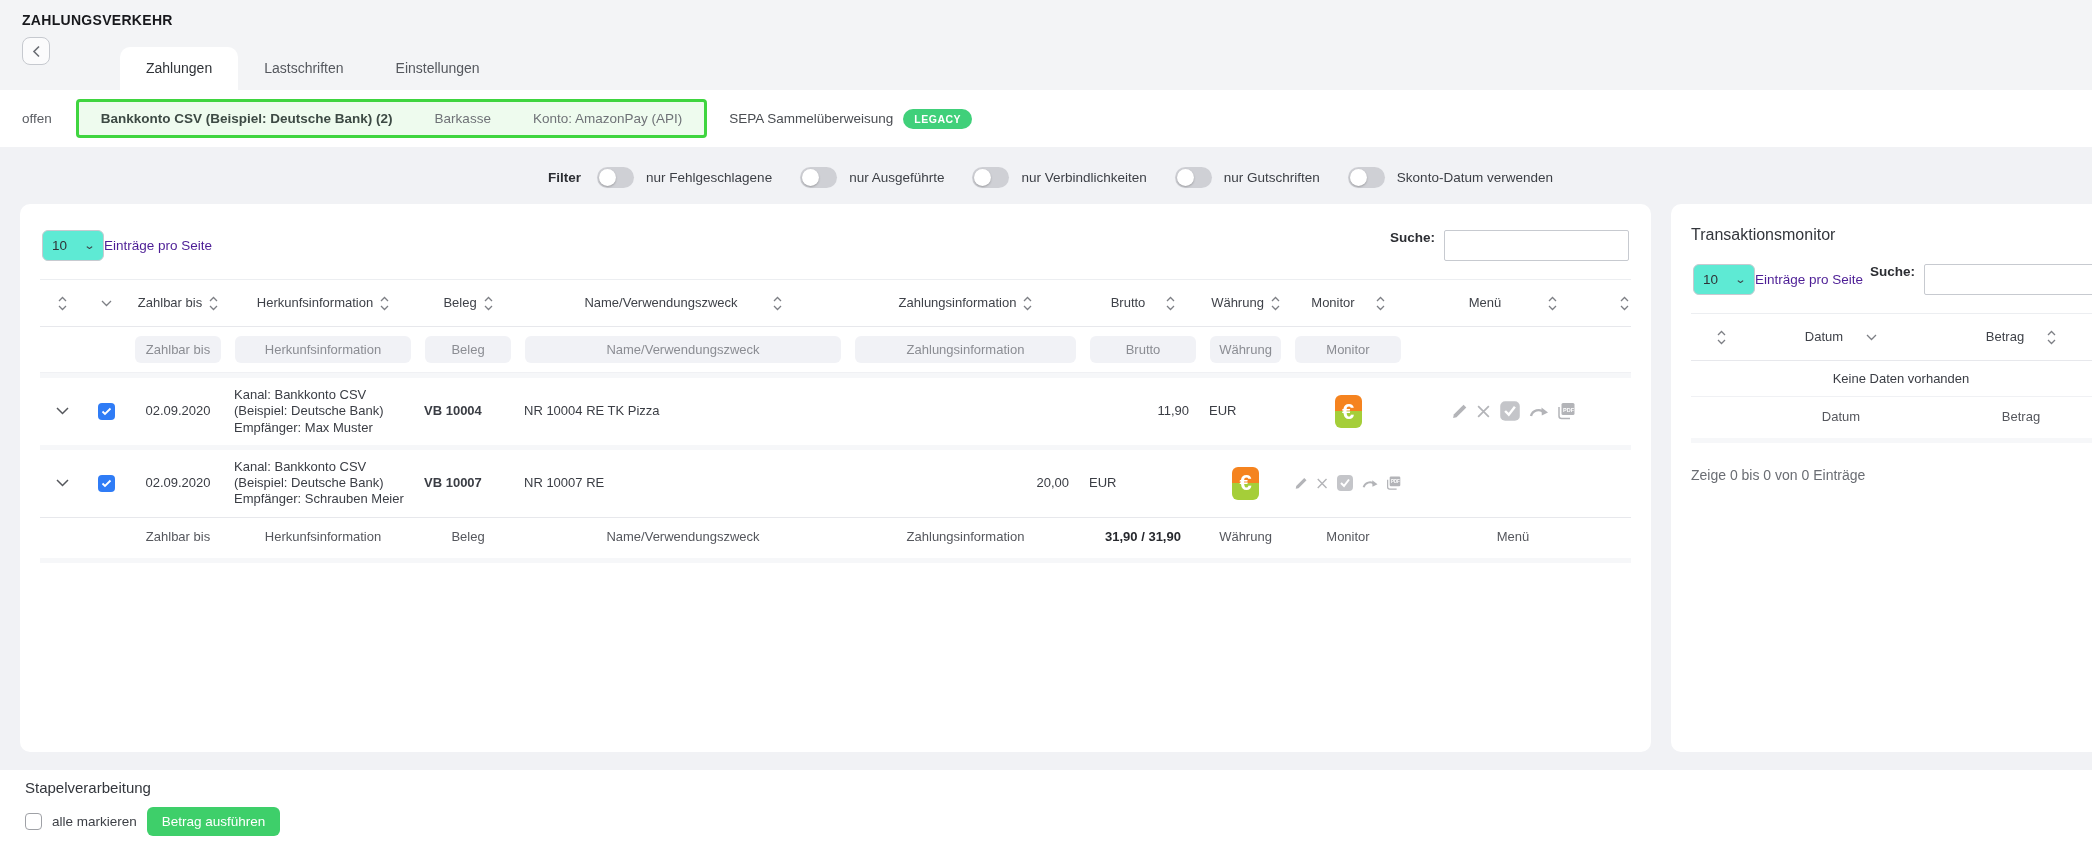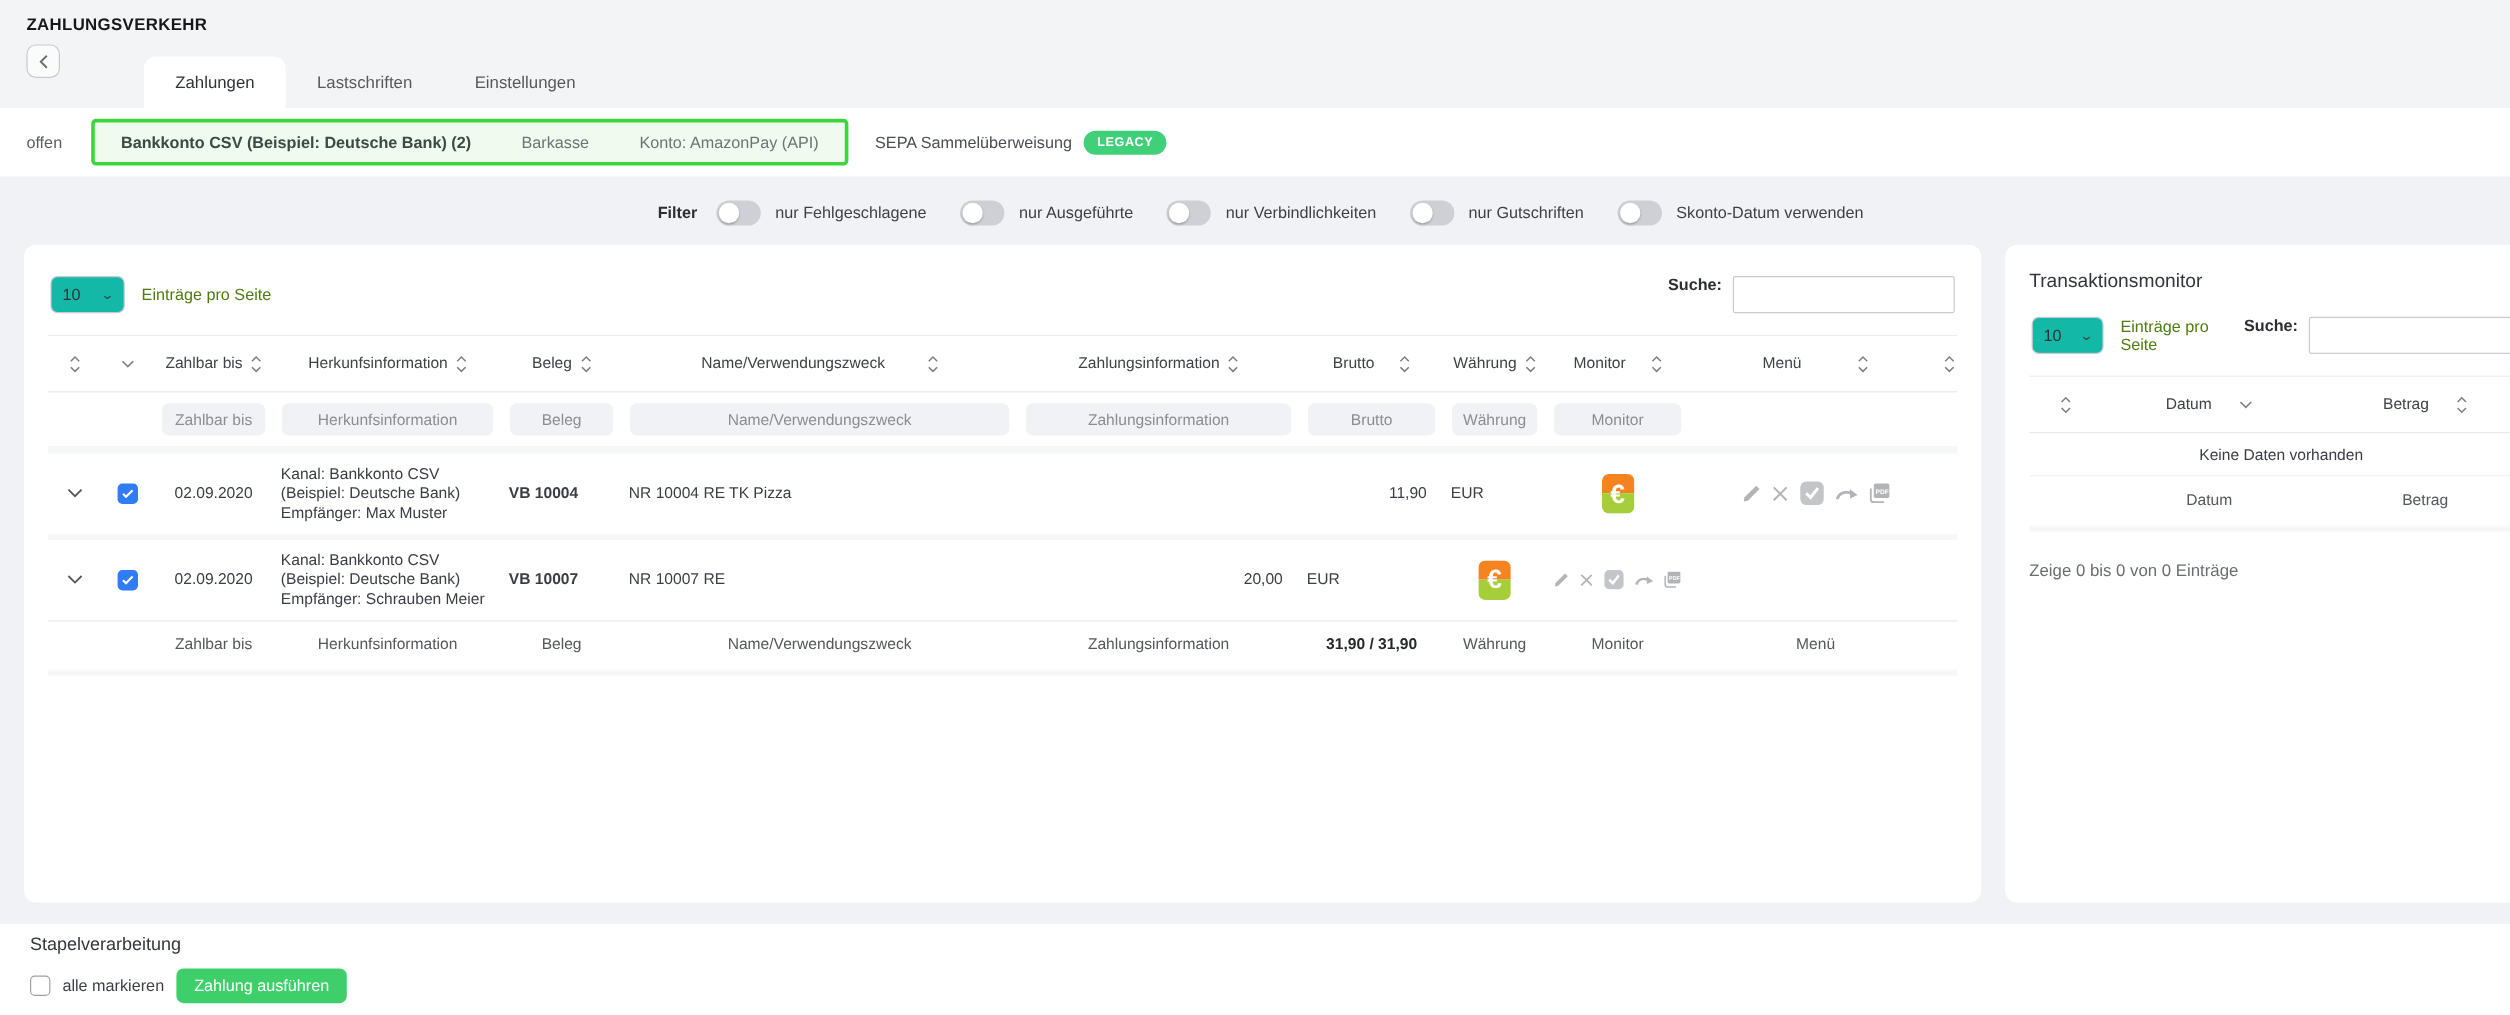--- a/index.html
+++ b/index.html
@@ -31,23 +31,23 @@
   .toggle { width:37px; height:21px; border-radius:11px; background:#cfd0d5; position:relative; cursor:pointer; flex:0 0 auto; }
   .toggle .knob { position:absolute; left:2px; top:2px; width:17px; height:17px; border-radius:50%; background:#fff; box-shadow:0 1px 2px rgba(0,0,0,.25); }
   .toggle-label { font-size:13.5px; color:#3c3f45; margin-right:16px; }
   
   .cards { display:flex; align-items:flex-start; gap:20px; padding-left:20px; }
   .card { background:#fff; border-radius:10px; padding:20px; }
   .main-card { width:1696px; height:548px; }
   .monitor-card { width:545px; height:548px; }
   
   .tbl-controls { display:flex; align-items:center; margin:6px 2px 18px 2px; }
-  .select-box { width:62px; height:31px; border:1px solid #c7cad0; border-radius:6px; background:#14b8a6; display:flex; align-items:center; justify-content:space-between; padding:0 9px; font-size:13.5px; color:#2f3237; cursor:pointer; }
+  .select-box { width:62px; height:31px; border:1px solid #c7cad0; border-radius:6px; background:#5eead4; display:flex; align-items:center; justify-content:space-between; padding:0 9px; font-size:13.5px; color:#2f3237; cursor:pointer; }
   .select-box .chev { font-size:11px; color:#3c3f45; transform:scaleX(1.3); }
-  .entries-label { font-size:13.5px; color:#4d7c0f; margin-left:14px; }
+  .entries-label { font-size:13.5px; color:#4c1d95; }
   .search-group { margin-left:auto; display:flex; align-items:flex-start; gap:9px; }
   .search-label { font-size:13.5px; font-weight:bold; color:#2c2e33; }
   .search-input { width:185px; height:31px; border:1px solid #c7cad0; border-radius:2px; font-size:13px; padding:0 8px; font-family:"Liberation Sans",sans-serif; }
   
   .prow { display:grid; grid-template-columns:44px 44px 100px 190px 100px 330px 235px 120px 85px 120px 210px 1fr; align-items:center; }
   .hrow { border-top:1px solid #eceef1; border-bottom:1px solid #e7e8ec; min-height:48px; }
   .hcell { display:flex; align-items:center; justify-content:center; gap:7px; font-size:13px; color:#3f4249; text-align:center; line-height:1.15; cursor:pointer; padding:6px 2px; }
   .frow { border-bottom:1px solid #f0f1f4; }
   .chip { background:#f1f2f6; border-radius:6px; height:27px; margin:9px 7px; display:flex; align-items:center; justify-content:center; font-size:13px; color:#8b8d93; overflow:hidden; white-space:nowrap; cursor:text; }
   .drow { border-top:5px solid #f6f7f9; background:#fff; }
@@ -425,15 +425,15 @@
     <div class="m-info">Zeige 0 bis 0 von 0 Einträge</div>
   </div>
 
 </div>
 
 <div class="batch-band">
   <h3 class="batch-title">Stapelverarbeitung</h3>
   <div class="batch-controls">
     <div class="checkbox unchecked" style="margin:0;"></div>
     <div class="batch-label">alle markieren</div>
-    <button class="exec-btn">Zahlung ausführen</button>
+    <button class="exec-btn">Betrag ausführen</button>
   </div>
 </div>
 
 </body></html>

